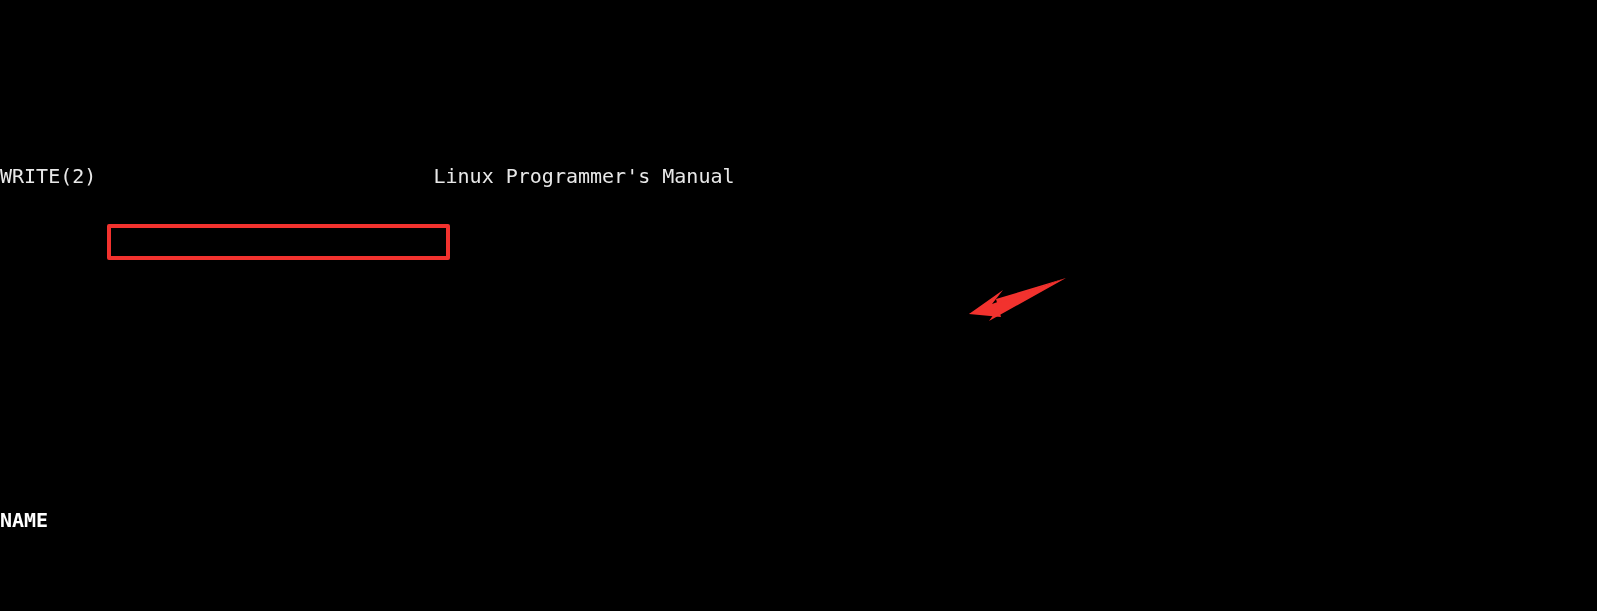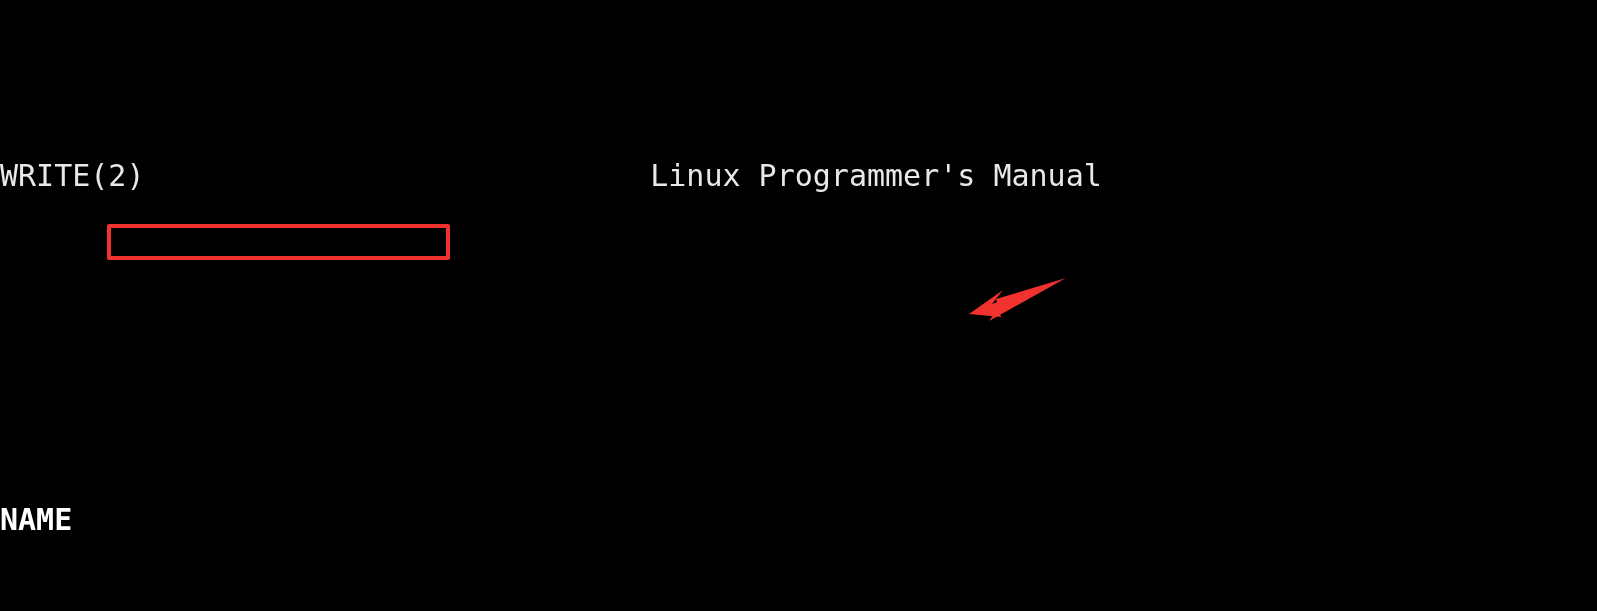--- a/index.html
+++ b/index.html
@@ -11,21 +11,21 @@
     width: 1597px;
     height: 611px;
     overflow: hidden;
   }
   #terminal {
     position: relative;
     width: 1597px;
     height: 611px;
     background: #000000;
     font-family: "DejaVu Sans Mono", "Liberation Mono", monospace;
-    font-size: 30px;
+    font-size: 20px;
     line-height: 38.2px;
     color: #e8e8e8;
     overflow: hidden;
     letter-spacing: 0px;
     -webkit-font-smoothing: antialiased;
   }
   .man-page {
     position: absolute;
     left: 0;
     top: 4px;

